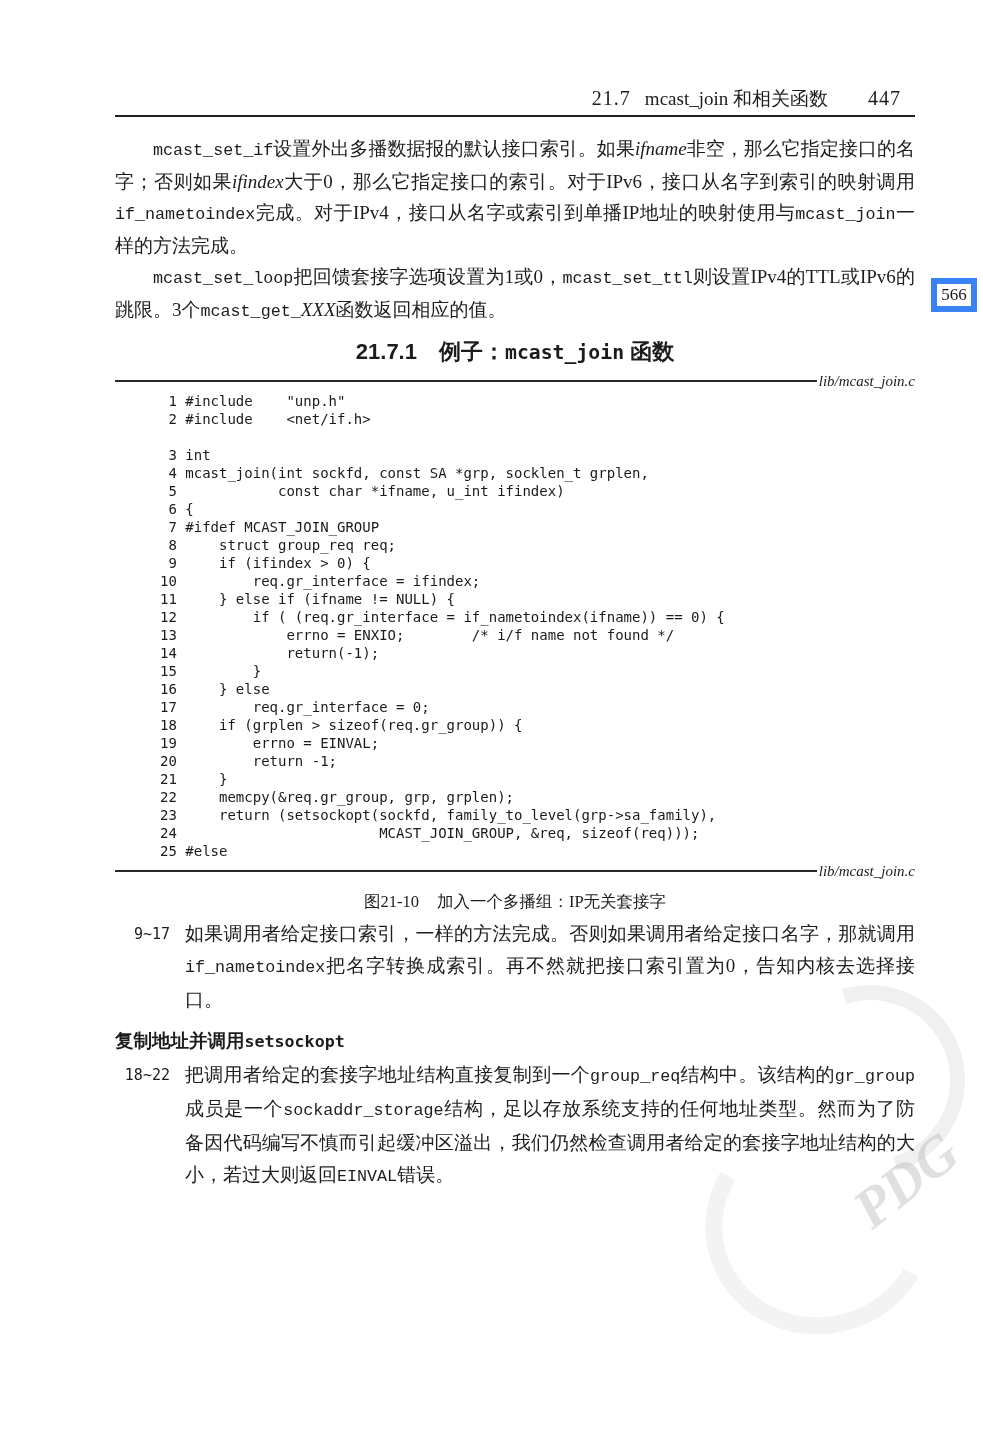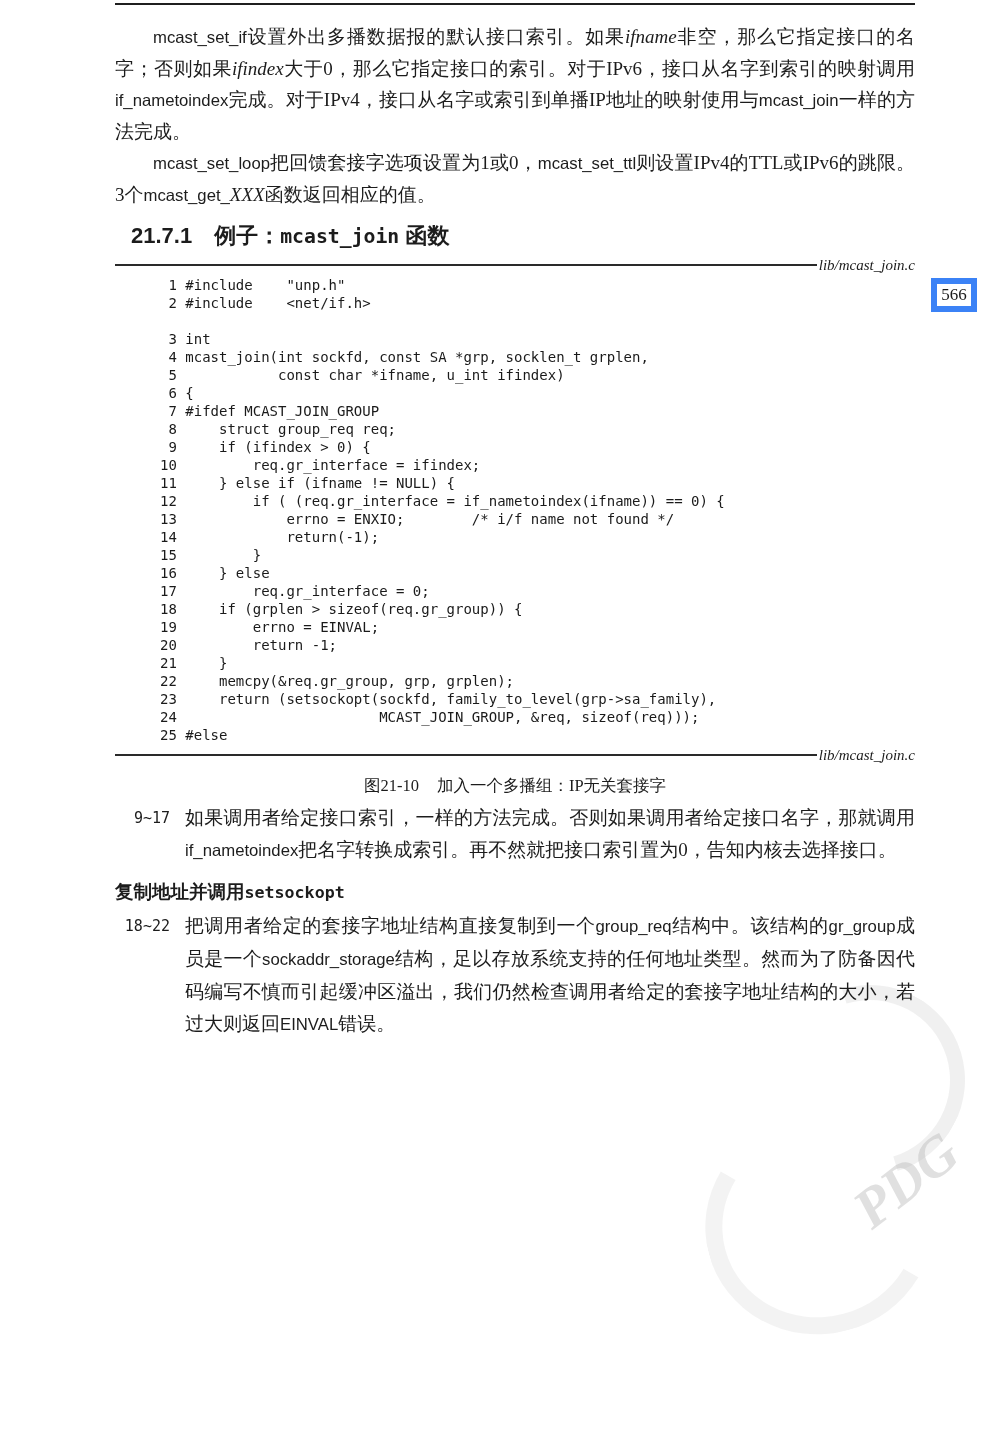--- a/index.html
+++ b/index.html
@@ -36,44 +36,45 @@
     font-size:19px;
     line-height:31px;
     text-align:justify;
     text-indent:2em;
   }
   .p1{margin-top:16px;}
   .p2{margin-top:0;}
   .p3{margin-top:4px;}
   
   .seg-n{}
-  .seg-c{font-family:Liberation Sans, sans-serif;font-size:0.88em;}
+  .seg-c{font-family:Liberation Mono, monospace;font-size:0.88em;}
   .seg-i{font-style:italic;}
   .seg-b{font-family:"Liberation Sans","DejaVu Sans",sans-serif;font-weight:bold;}
   .seg-cb{font-family:"DejaVu Sans Mono","Liberation Mono",monospace;font-weight:bold;font-size:0.9em;}
   
   .page-marker{
     position:absolute;
     left:931px;top:278px;
     min-width:30px;height:22px;
     border:6px solid #3b82f6;
     font-size:17px;line-height:22px;
     text-align:center;
     padding:0 2px;
   }
   
   .subsection{
-    margin:8px 0 0 16px;
+    margin:8px 0 0 0;
     display:flex;
     align-items:baseline;
     gap:22px;
     font-family:"Liberation Sans","DejaVu Sans",sans-serif;
     font-weight:bold;
     font-size:22px;
     line-height:34px;
+    justify-content:center;
   }
   
   .src-rule{
     display:flex;align-items:center;
     margin-top:2px;height:18px;
   }
   .src-rule .rule{flex:1;border-top:2px solid #2a2a2a;}
   .src-rule .src-label{
     font-style:italic;
     font-size:15px;
@@ -154,20 +155,25 @@
 <div class="page">
 
   <div class="wm wm-arc1"></div>
   <div class="wm wm-arc2"></div>
   <div class="wm wm-pdg">PDG</div>
 
   <div class="page-marker">566</div>
 
   <div class="content">
 
+    <div class="running-head">
+      <span class="sec-no">21.7</span>
+      <span class="sec-title">mcast_join 和相关函数</span>
+      <span class="pg-no">447</span>
+    </div>
     <div class="head-rule"></div>
 
     <p class="body-para p1"><span class="seg-c">mcast_set_if</span><span class="seg-n">设置外出多播数据报的默认接口索引。如果</span><span class="seg-i">ifname</span><span class="seg-n">非空，那么它指定接口的名字；否则如果</span><span class="seg-i">ifindex</span><span class="seg-n">大于0，那么它指定接口的索引。对于IPv6，接口从名字到索引的映射调用</span><span class="seg-c">if_nametoindex</span><span class="seg-n">完成。对于IPv4，接口从名字或索引到单播IP地址的映射使用与</span><span class="seg-c">mcast_join</span><span class="seg-n">一样的方法完成。</span></p>
     <p class="body-para p2"><span class="seg-c">mcast_set_loop</span><span class="seg-n">把回馈套接字选项设置为1或0，</span><span class="seg-c">mcast_set_ttl</span><span class="seg-n">则设置IPv4的TTL或IPv6的跳限。3个</span><span class="seg-c">mcast_get_</span><span class="seg-i">XXX</span><span class="seg-n">函数返回相应的值。</span></p>
 
     <h2 class="subsection">
       <span>21.7.1</span>
       <span><span class="seg-b">例子：</span><span class="seg-cb">mcast_join</span><span class="seg-b"> 函数</span></span>
     </h2>
 

